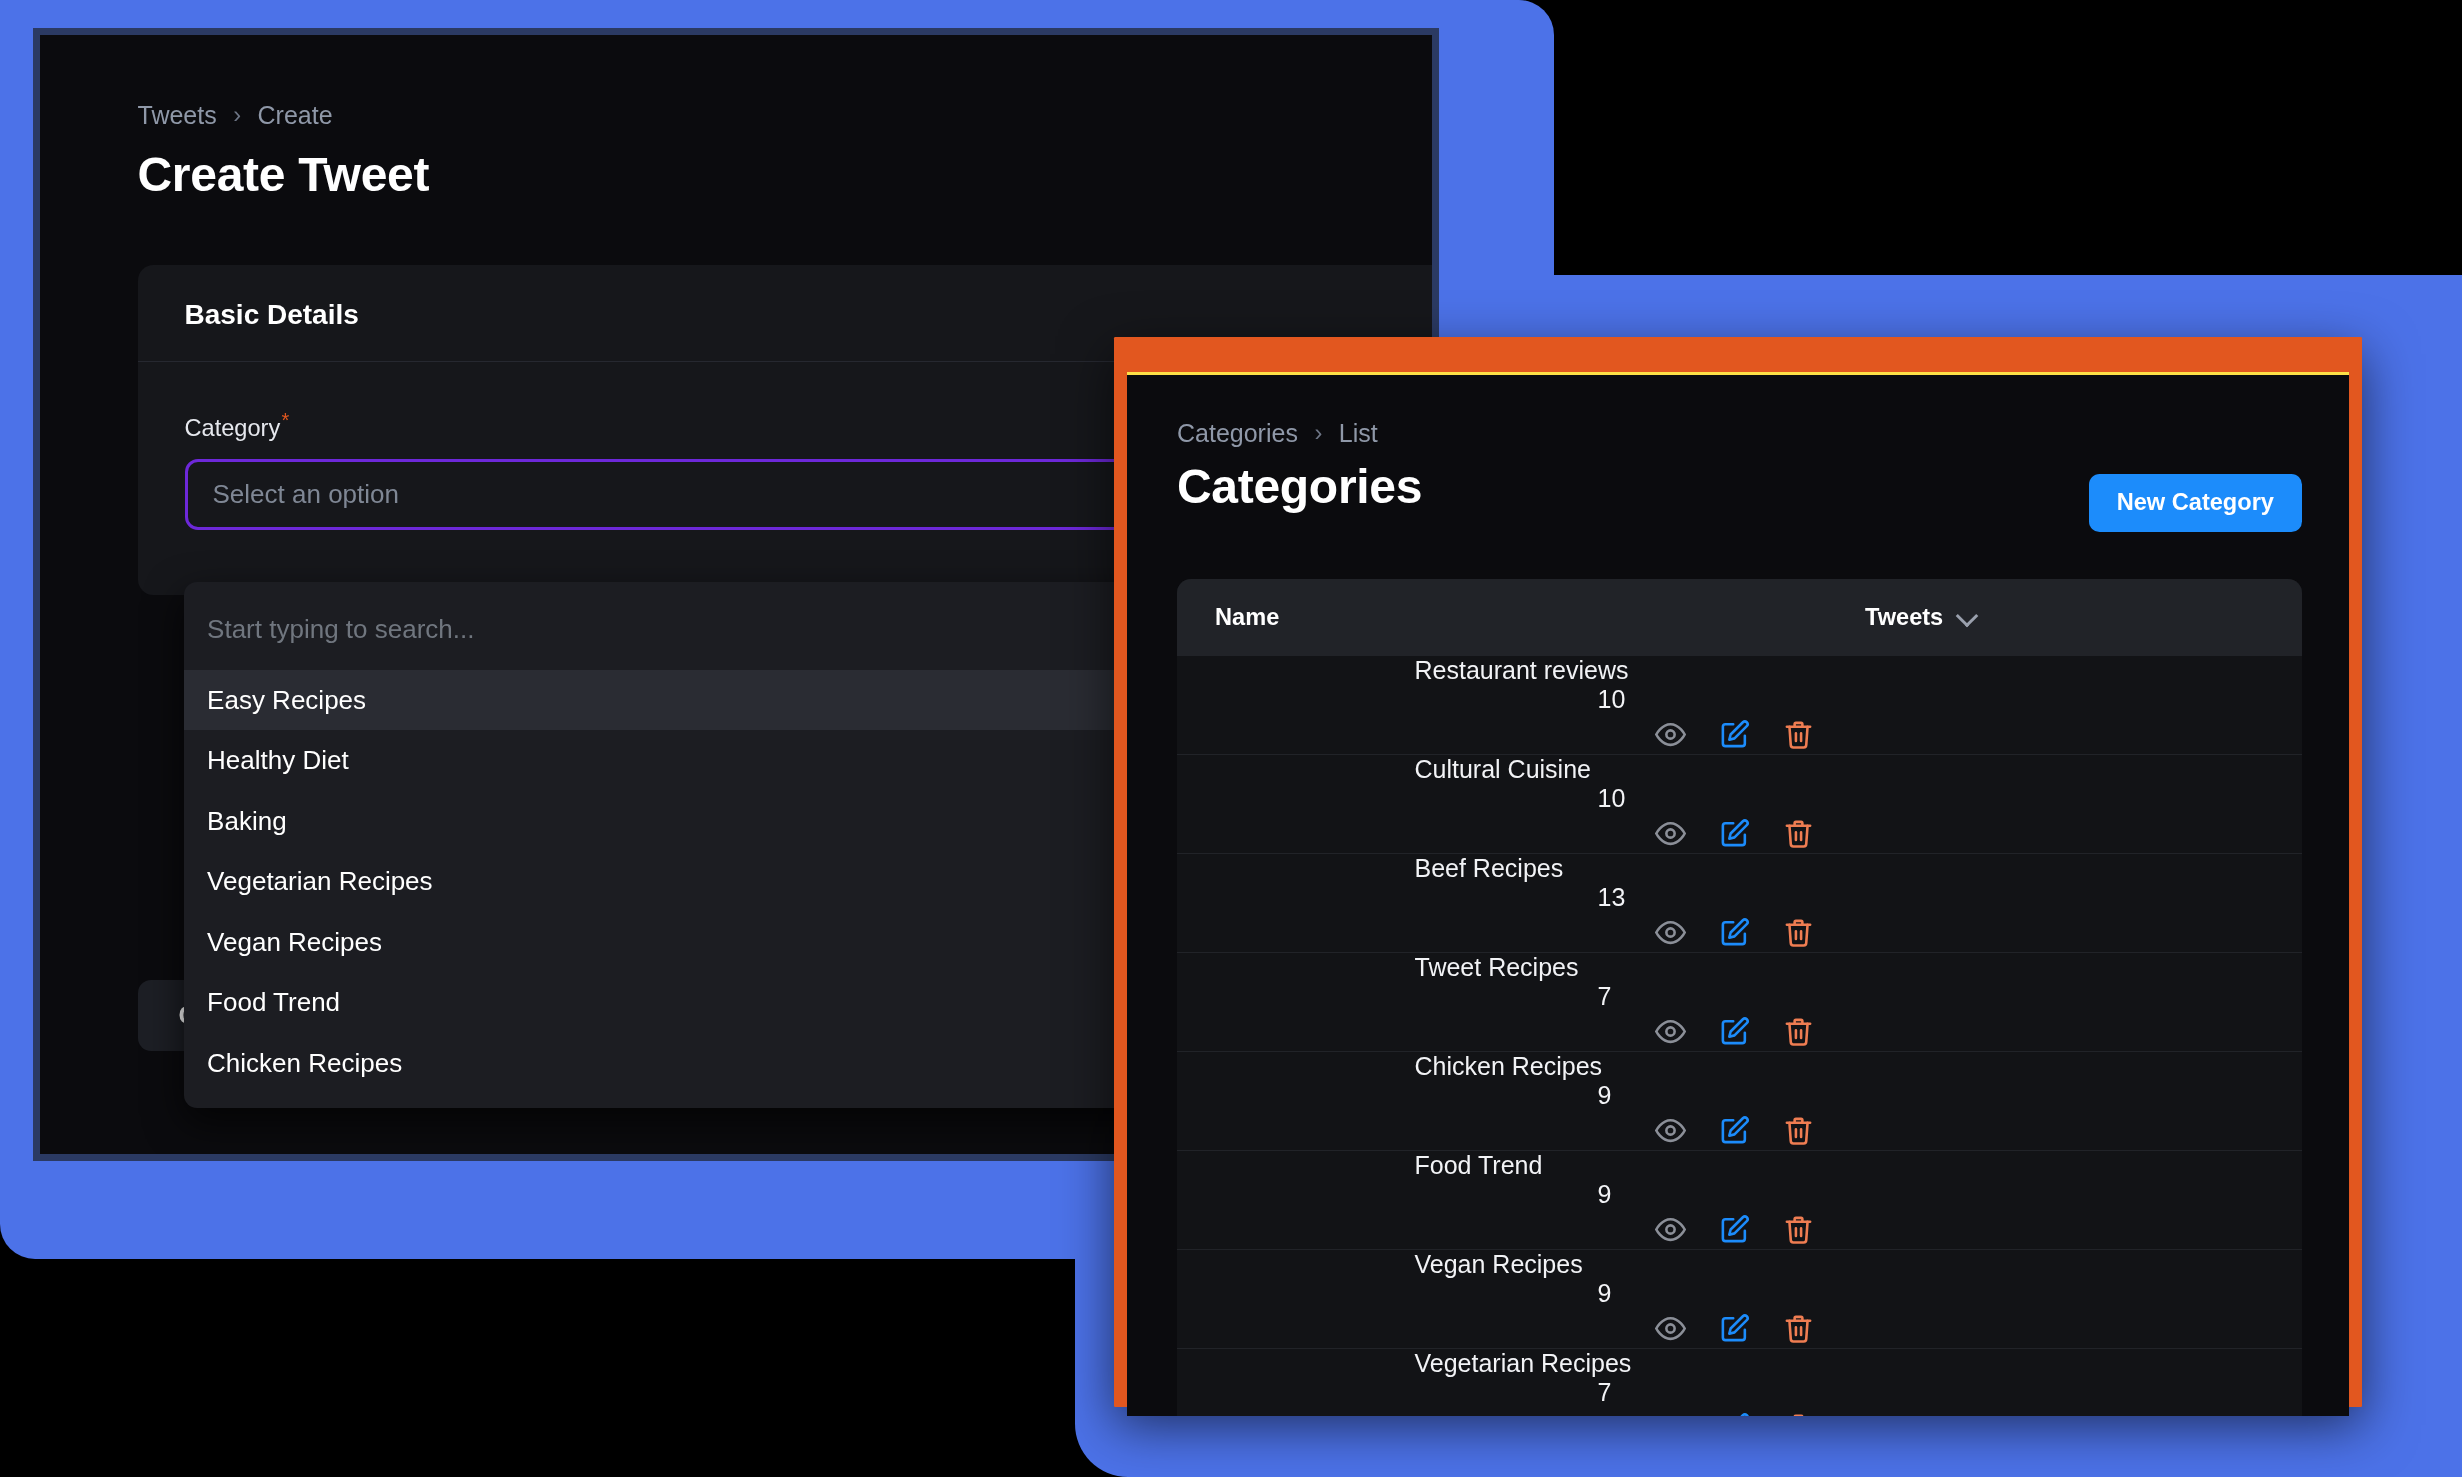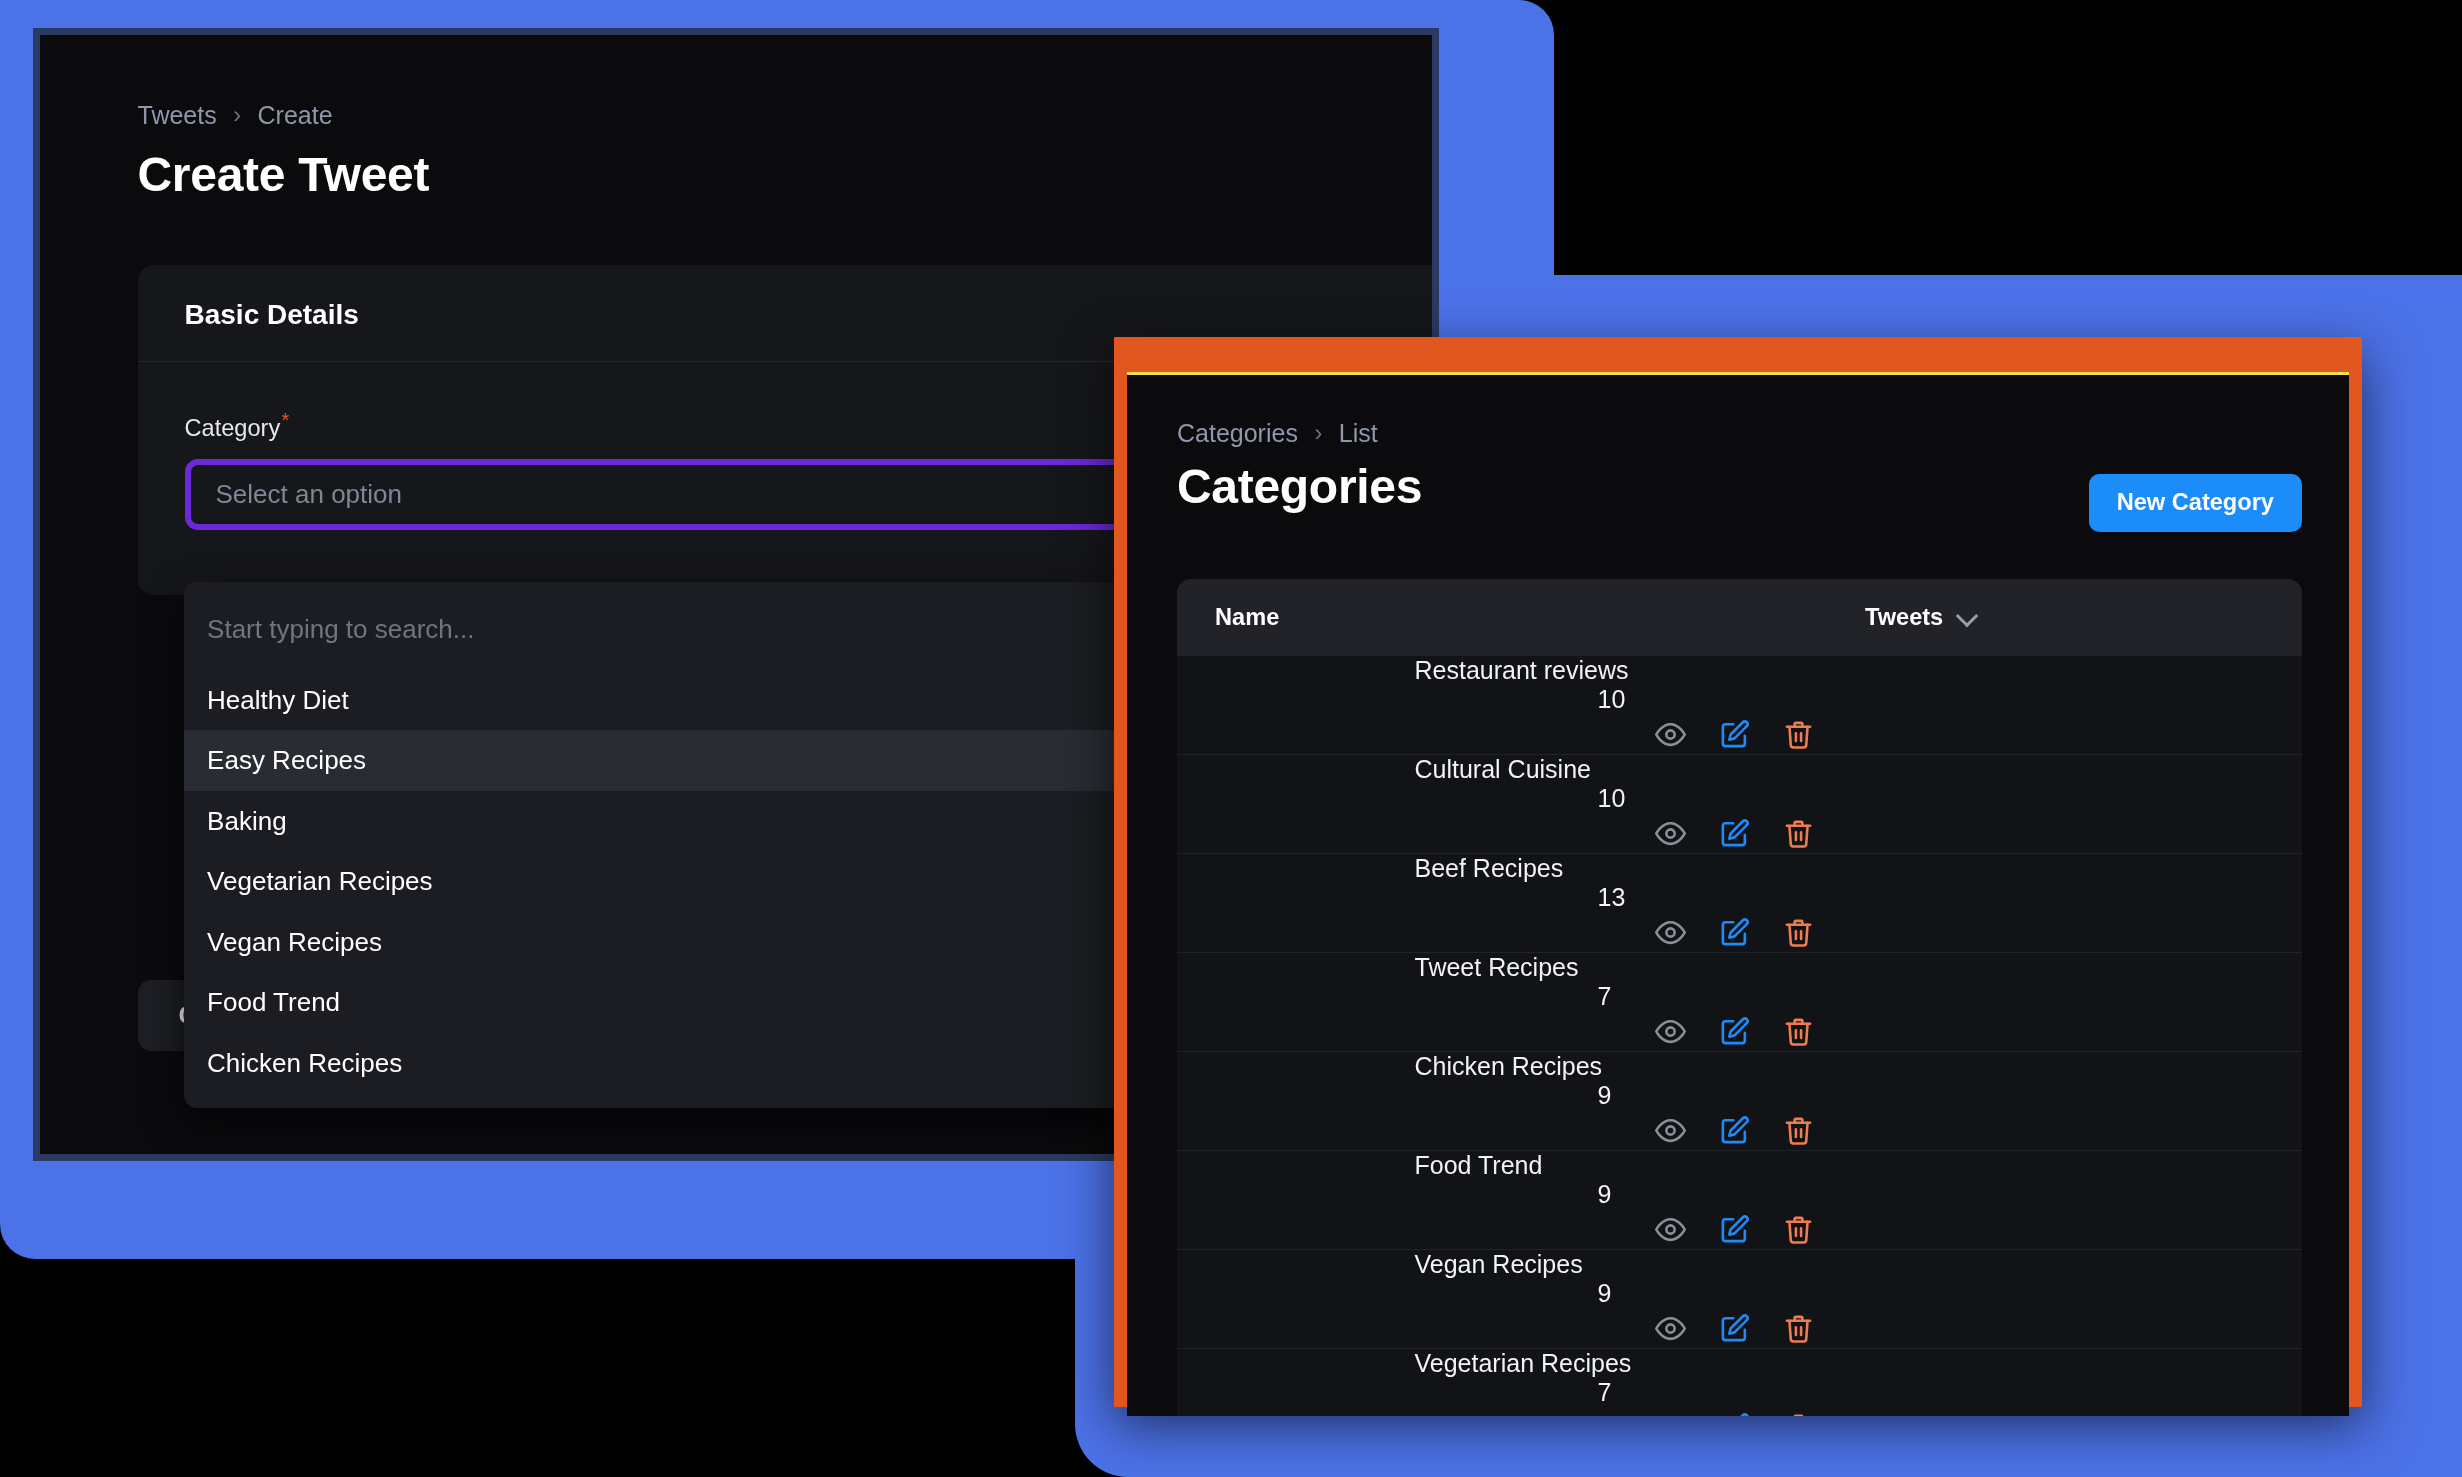--- a/index.html
+++ b/index.html
@@ -113,21 +113,21 @@
     margin-bottom: 17.7px;
   }
   .req-star {
     color: #e2571f;
     font-size: 20px;
     vertical-align: super;
     margin-left: 1.2px;
   }
   .ct-select {
     height: 71px;
-    border: 6px solid #6d28d9;
+    border: 3px solid #6d28d9;
     border-radius: 13px;
     background: #16171b;
     display: flex;
     align-items: center;
     padding: 0 25px;
     font-size: 26px;
     color: #7f8795;
   }
 
   
@@ -327,22 +327,22 @@
           </div>
           <div class="ct-select">
             <span>Select an option</span>
           </div>
         </div>
       </div>
 
       <div class="ct-dropdown">
         <div class="ct-dd-search">Start typing to search...</div>
         <div id="dd-options">
+            <div class="ct-dd-item is-active">Easy Recipes</div>
             <div class="ct-dd-item">Healthy Diet</div>
-            <div class="ct-dd-item is-active">Easy Recipes</div>
             <div class="ct-dd-item">Baking</div>
             <div class="ct-dd-item">Vegetarian Recipes</div>
             <div class="ct-dd-item">Vegan Recipes</div>
             <div class="ct-dd-item">Food Trend</div>
             <div class="ct-dd-item">Chicken Recipes</div>
           </div>
       </div>
 
       <div class="ct-footer">
         <button class="ct-btn-cancel">Cancel</button>

